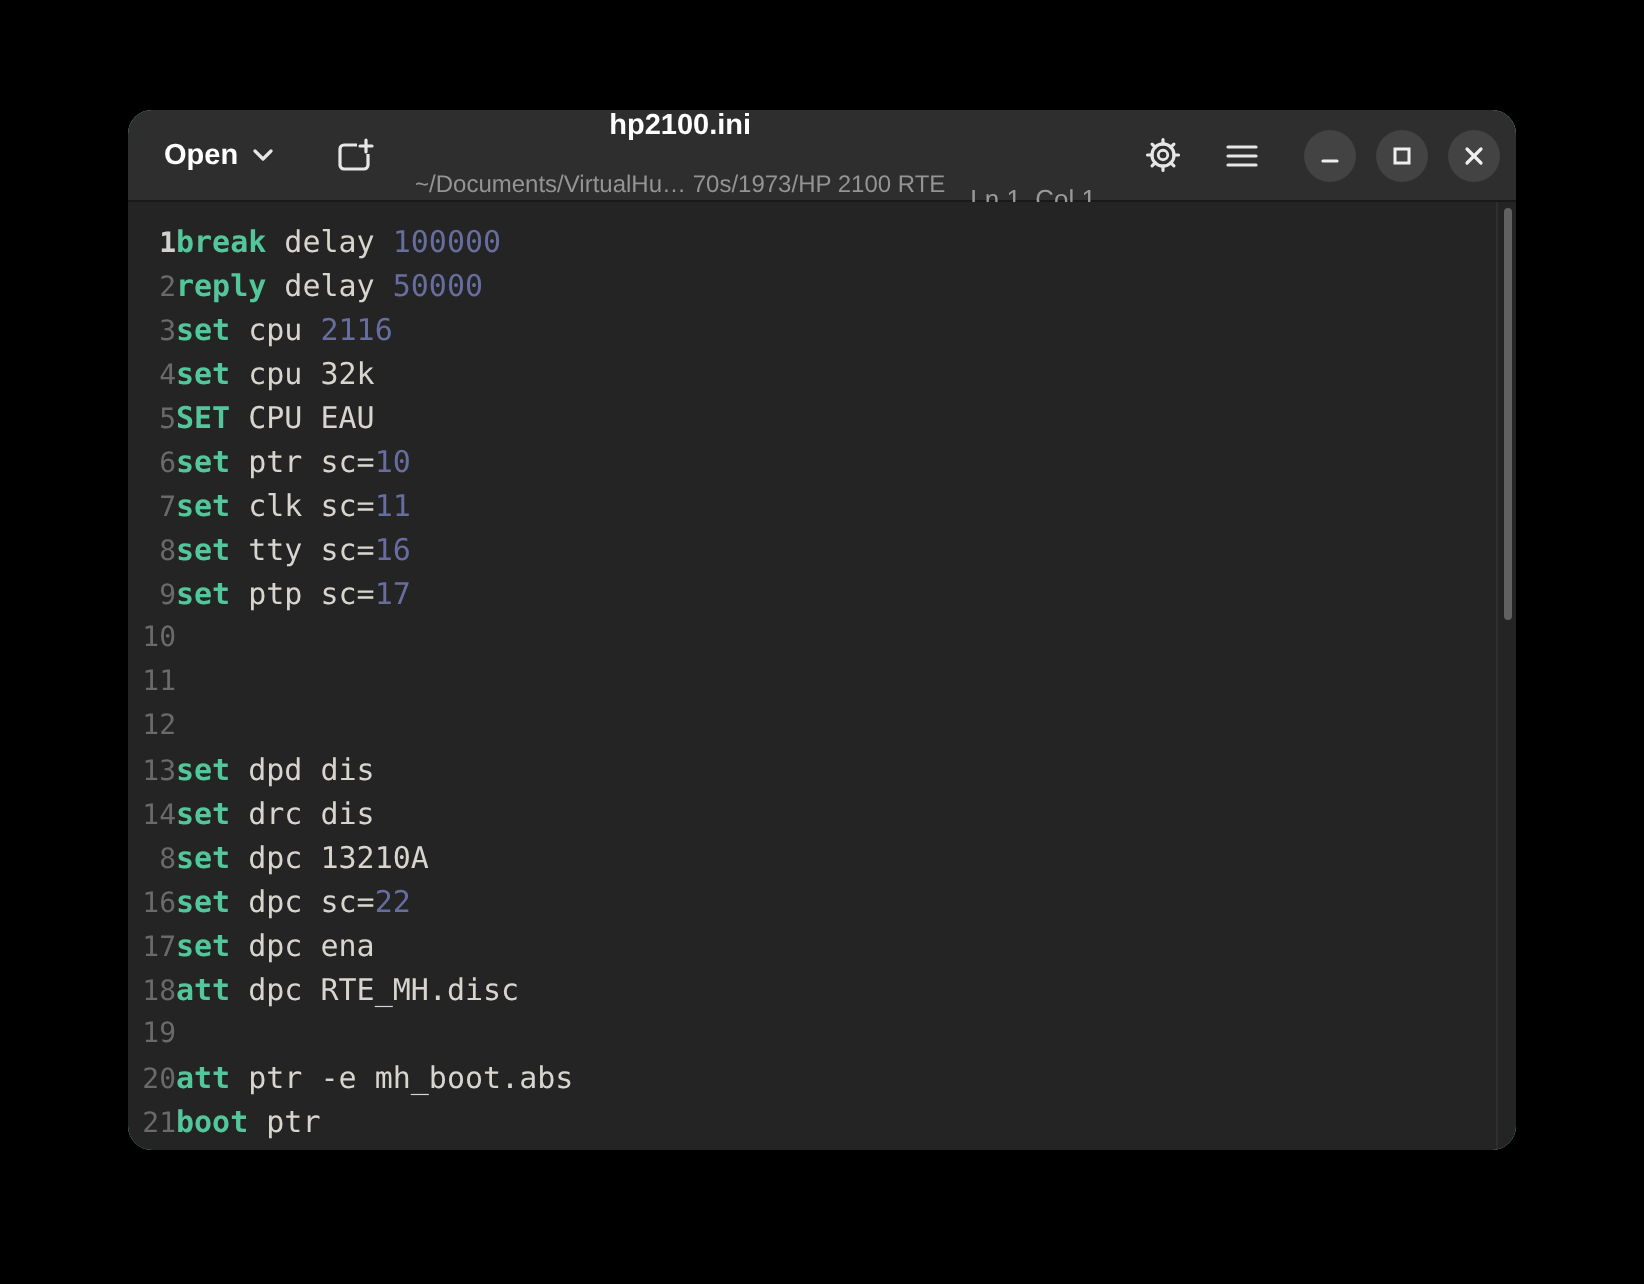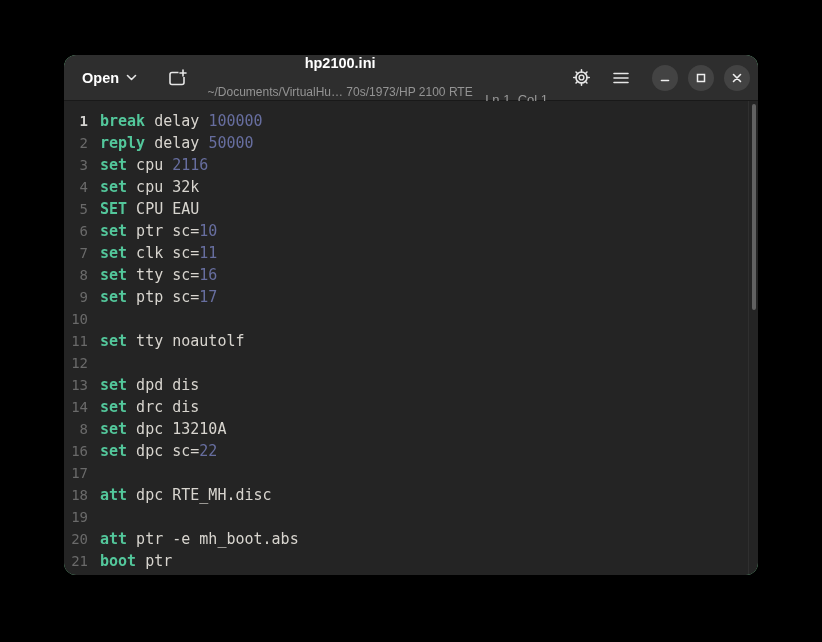--- a/index.html
+++ b/index.html
@@ -74,21 +74,21 @@
   .code-line{
     display:flex;align-items:baseline;
     height:22px;line-height:22px;
     white-space:pre;
   }
   .ln{
     flex:0 0 24px;width:24px;text-align:right;
     color:#6a6a6a;font-size:14px;
   }
   .code-line.current .ln{color:#d2d1ce;font-weight:bold;}
-  .code{margin-left:12px;}
+  .code{}
   .tok-kw{font-weight:bold;}
   
   .tok-kw{color:var(--kw-color,#53c79b);}
   .tok-num{color:var(--num-color,#676e9f);}
   .tok-txt{color:var(--txt-color,#d8d5cf);}
   
   .scroll-track{
     position:absolute;top:0;right:0;bottom:0;width:9px;
     border-left:1px solid rgba(255,255,255,0.05);
   }
@@ -182,27 +182,27 @@
         <div class="code-line current"><span class="ln">1</span><span class="code"><span class="tok-kw">break</span><span class="tok-txt"> delay </span><span class="tok-num">100000</span></span></div>
         <div class="code-line"><span class="ln">2</span><span class="code"><span class="tok-kw">reply</span><span class="tok-txt"> delay </span><span class="tok-num">50000</span></span></div>
         <div class="code-line"><span class="ln">3</span><span class="code"><span class="tok-kw">set</span><span class="tok-txt"> cpu </span><span class="tok-num">2116</span></span></div>
         <div class="code-line"><span class="ln">4</span><span class="code"><span class="tok-kw">set</span><span class="tok-txt"> cpu 32k</span></span></div>
         <div class="code-line"><span class="ln">5</span><span class="code"><span class="tok-kw">SET</span><span class="tok-txt"> CPU EAU</span></span></div>
         <div class="code-line"><span class="ln">6</span><span class="code"><span class="tok-kw">set</span><span class="tok-txt"> ptr sc=</span><span class="tok-num">10</span></span></div>
         <div class="code-line"><span class="ln">7</span><span class="code"><span class="tok-kw">set</span><span class="tok-txt"> clk sc=</span><span class="tok-num">11</span></span></div>
         <div class="code-line"><span class="ln">8</span><span class="code"><span class="tok-kw">set</span><span class="tok-txt"> tty sc=</span><span class="tok-num">16</span></span></div>
         <div class="code-line"><span class="ln">9</span><span class="code"><span class="tok-kw">set</span><span class="tok-txt"> ptp sc=</span><span class="tok-num">17</span></span></div>
         <div class="code-line"><span class="ln">10</span></div>
-        <div class="code-line"><span class="ln">11</span><span class="code"><span class="tok-kw">set</span><span class="tok-txt"> tty noautolf</span></span></div>
+        <div class="code-line"><span class="ln">11</span></div>
         <div class="code-line"><span class="ln">12</span></div>
         <div class="code-line"><span class="ln">13</span><span class="code"><span class="tok-kw">set</span><span class="tok-txt"> dpd dis</span></span></div>
         <div class="code-line"><span class="ln">14</span><span class="code"><span class="tok-kw">set</span><span class="tok-txt"> drc dis</span></span></div>
         <div class="code-line"><span class="ln">8</span><span class="code"><span class="tok-kw">set</span><span class="tok-txt"> dpc 13210A</span></span></div>
         <div class="code-line"><span class="ln">16</span><span class="code"><span class="tok-kw">set</span><span class="tok-txt"> dpc sc=</span><span class="tok-num">22</span></span></div>
-        <div class="code-line"><span class="ln">17</span></div>
+        <div class="code-line"><span class="ln">17</span><span class="code"><span class="tok-kw">set</span><span class="tok-txt"> dpc ena</span></span></div>
         <div class="code-line"><span class="ln">18</span><span class="code"><span class="tok-kw">att</span><span class="tok-txt"> dpc RTE_MH.disc</span></span></div>
         <div class="code-line"><span class="ln">19</span></div>
         <div class="code-line"><span class="ln">20</span><span class="code"><span class="tok-kw">att</span><span class="tok-txt"> ptr -e mh_boot.abs</span></span></div>
         <div class="code-line"><span class="ln">21</span><span class="code"><span class="tok-kw">boot</span><span class="tok-txt"> ptr</span></span></div>
       </div>
     <div class="scroll-track">
       <div class="scroll-thumb"></div>
     </div>
   </div>
 

